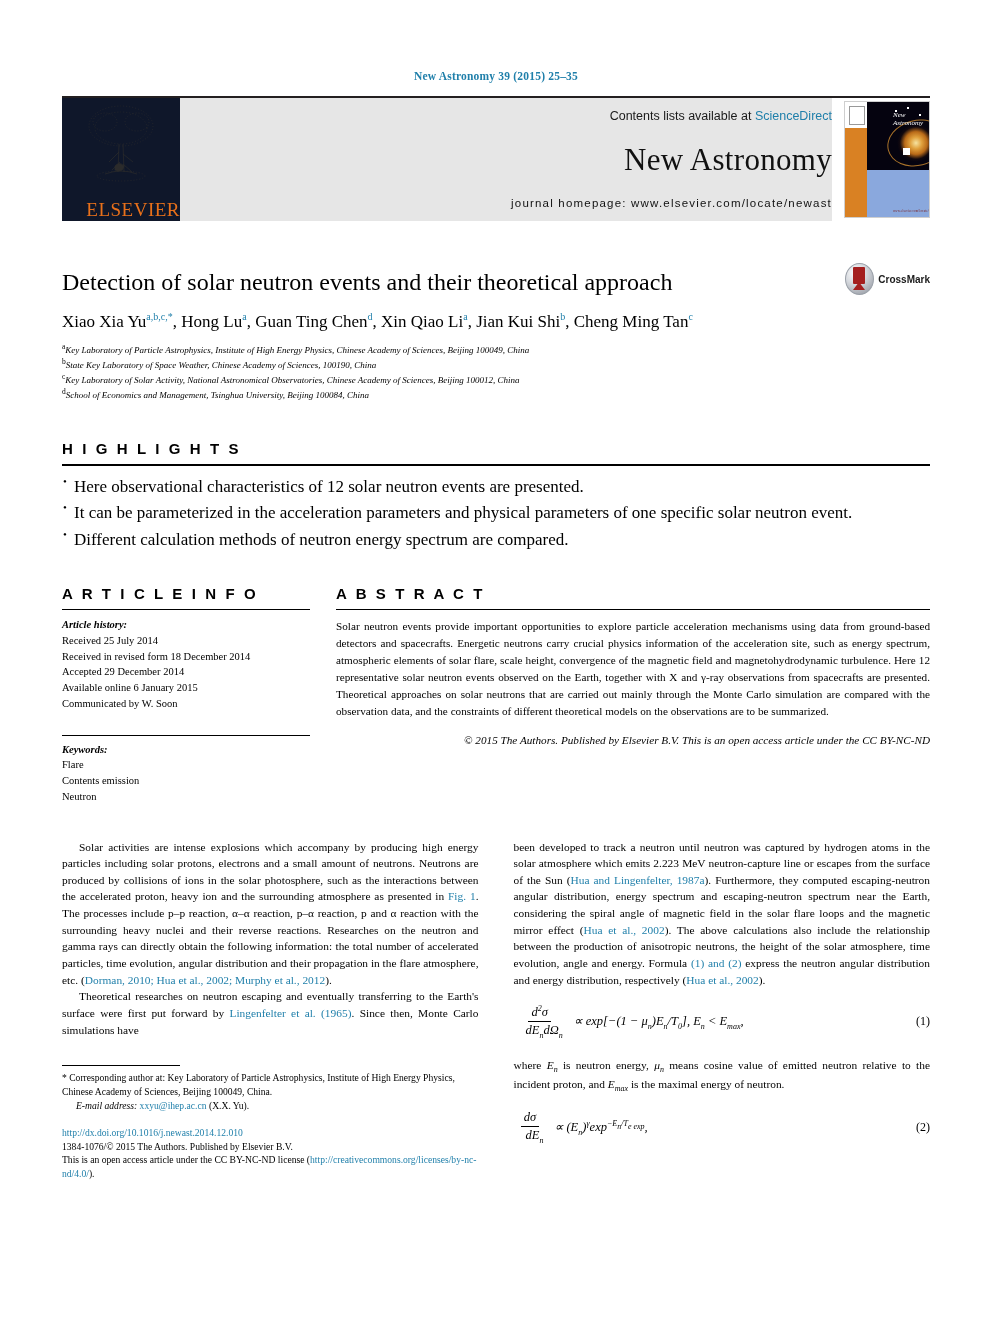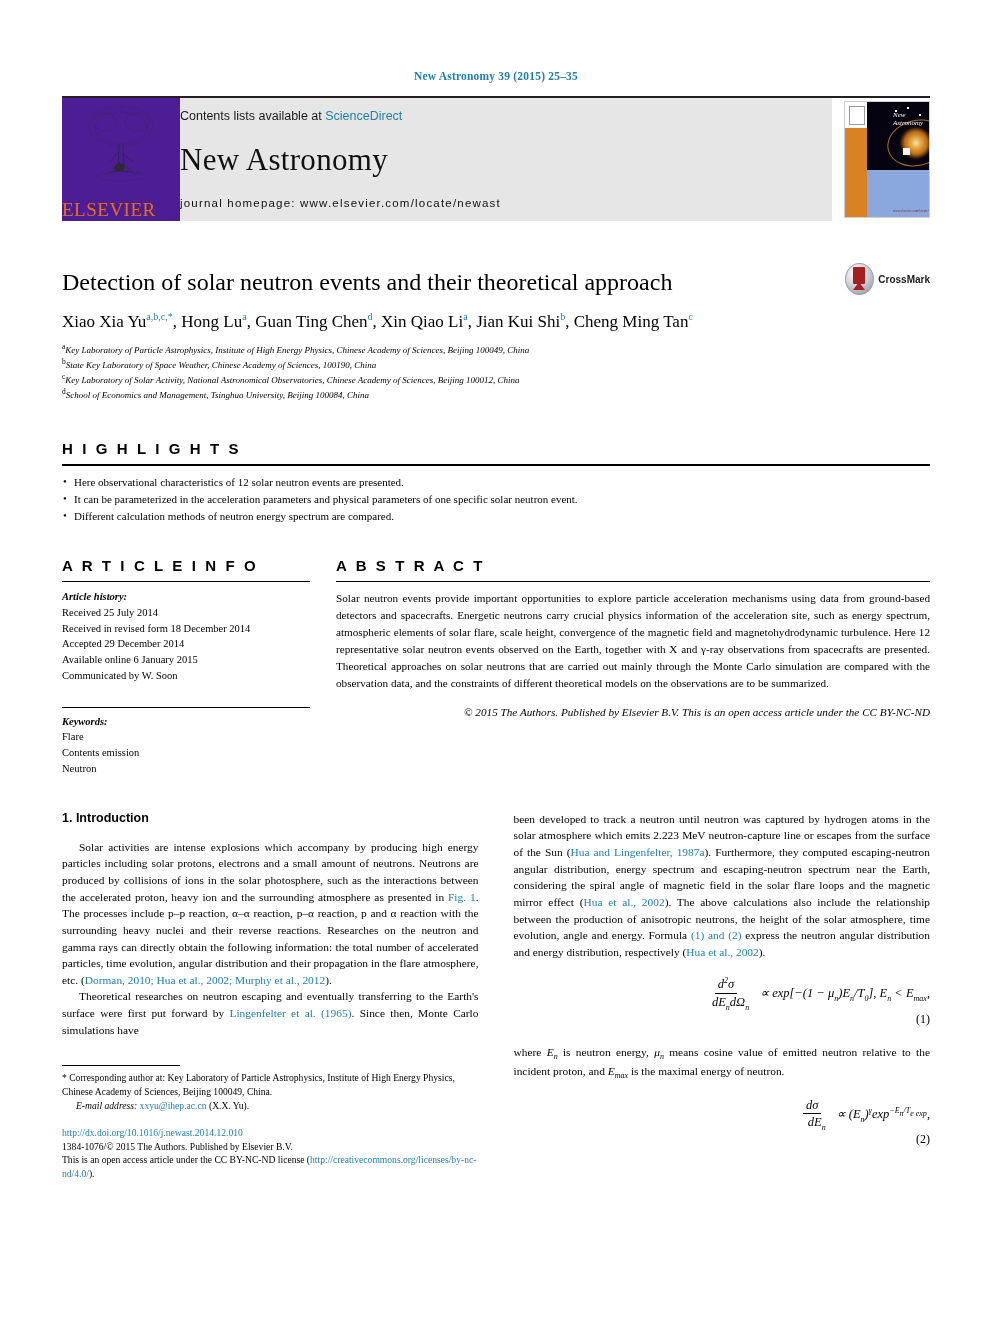--- a/index.html
+++ b/index.html
@@ -42,45 +42,45 @@
     margin-top: 14px;
     border-top: 2.5px solid #231f20;
     display: flex;
     align-items: stretch;
     height: 123px;
   }
   .elsevier-logo {
     width: 118px;
     flex: 0 0 118px;
     position: relative;
-    background: #4c1d95;
+    background: #0f172a;
     display: flex;
     flex-direction: column;
     justify-content: flex-end;
-    align-items: flex-start;
+    align-items: flex-end;
     padding-bottom: 2px;
     box-sizing: border-box;
   }
   .tree-svg { position:absolute; top:4px; left:13px; }
   .elsevier-word {
     font-family: "Liberation Serif", serif;
     color: #e8701a;
     font-size: 19px;
     letter-spacing: .5px;
     line-height: 1;
     font-weight: normal;
     z-index: 2;
   }
   .journal-band {
     flex: 1 1 auto;
     background: #e6e6e6;
     display: flex;
     flex-direction: column;
     justify-content: space-between;
-    align-items: flex-start;
+    align-items: flex-end;
     padding: 11px 0 12px 0;
     box-sizing: border-box;
   }
   .contents-line {
     font-size: 12.5px;
     font-family: "Liberation Sans", sans-serif;
     color: #1a1a1a;
   }
   .contents-line .sd { color:#1f7faa; }
   .journal-name {
@@ -167,21 +167,21 @@
   .section-head {
     font-family: Liberation Sans, sans-serif;
     font-size: 15px;
     font-weight: bold;
     letter-spacing: 2.6px;
     margin-bottom: 7px;
   }
   .hl-wrap { margin-top: 38px; }
   .rule-thick { border-top: 2px solid #000; }
   .rule-thin { border-top: 1px solid #000; }
-  .hl-list { margin: 8px 0 0 0; padding: 0; list-style: none; font-size: 11px; line-height: 1.55; }
+  .hl-list { margin: 8px 0 0 0; padding: 0; list-style: none; font-size: 17px; line-height: 1.55; }
   .hl-list li { position: relative; padding-left: 12px; }
   .hl-list li::before {
     content: "\2022"; position: absolute; left: 1px; top: -1px; font-size: 11px;
   }
 
   
   .info-abs { display: flex; margin-top: 32px; gap: 0; }
   .col-info { flex: 0 0 274px; padding-right: 26px; box-sizing: border-box; }
   .col-abs  { flex: 1 1 auto; }
   .info-body { font-size: 10.5px; line-height: 1.5; padding-top: 7px; }
@@ -210,25 +210,24 @@
     text-align: justify;
     margin: 0;
     text-indent: 17px;
     hyphens: auto;
   }
   p.para + p.para { margin-top: 0px; }
 
   
   .eq-row {
     display: flex;
-    align-items: flex-end;
+    align-items: center;
     justify-content: space-between;
     margin: 16px 0 14px 0;
     font-family: "Liberation Serif", serif;
-    flex-direction: column;
   }
   .eq-body { font-size: 12.5px; font-style: italic; display:flex; align-items:center; }
   .eq-num { font-style: normal; font-size: 12px; }
   .frac { display: inline-flex; flex-direction: column; align-items: center; vertical-align: middle; margin-right:5px;}
   .frac .num { border-bottom: 1px solid #000; padding: 0 3px 1px 3px; line-height: 1.15;}
   .frac .den { padding: 1px 3px 0 3px; line-height: 1.15; margin-left: 9px;}
   .eq-rest { margin-left: 3px; }
   sub.s { font-size: 8px; }
   sup.s { font-size: 8px; }
 
@@ -356,21 +355,20 @@
       <div class="section-head">A B S T R A C T</div>
       <div class="rule-thin"></div>
       <div class="abs-body">Solar neutron events provide important opportunities to explore particle acceleration mechanisms using data from ground-based detectors and spacecrafts. Energetic neutrons carry crucial physics information of the acceleration site, such as energy spectrum, atmospheric elements of solar flare, scale height, convergence of the magnetic field and magnetohydrodynamic turbulence. Here 12 representative solar neutron events observed on the Earth, together with X and γ-ray observations from spacecrafts are presented. Theoretical approaches on solar neutrons that are carried out mainly through the Monte Carlo simulation are compared with the observation data, and the constraints of different theoretical models on the observations are to be summarized.</div>
       <div class="abs-body abs-copy">© 2015 The Authors. Published by Elsevier B.V. This is an open access article under the CC BY-NC-ND</div>
     </div>
   </div>
 
   <div class="body-cols">
 
     <div class="bcol">
-      <h2 class="sec">1. Introduction</h2>
 
       <p class="para"><span>Solar activities are intense explosions which accompany by producing high energy particles including solar protons, electrons and a small amount of neutrons. Neutrons are produced by collisions of ions in the solar photosphere, such as the interactions between the accelerated proton, heavy ion and the surrounding atmosphere as presented in </span><span class="link">Fig. 1</span><span>. The processes include p–p reaction, α–α reaction, p–α reaction, p and α reaction with the surrounding heavy nuclei and their reverse reactions. Researches on the neutron and gamma rays can directly obtain the following information: the total number of accelerated particles, time evolution, angular distribution and their propagation in the flare atmosphere, etc. (</span><span class="link">Dorman, 2010; Hua et al., 2002; Murphy et al., 2012</span><span>).</span></p>
 
       <p class="para"><span>Theoretical researches on neutron escaping and eventually transferring to the Earth's surface were first put forward by </span><span class="link">Lingenfelter et al. (1965)</span><span>. Since then, Monte Carlo simulations have</span></p>
 
       <div class="foot-note">
         <div class="foot-rule"></div>
         <div>* Corresponding author at: Key Laboratory of Particle Astrophysics, Institute of High Energy Physics, Chinese Academy of Sciences, Beijing 100049, China.</div>
         <div style="text-indent:14px;"><span class="email-lbl">E-mail address:</span> <span class="link">xxyu@ihep.ac.cn</span> <span>(X.X. Yu).</span></div>
       </div>

